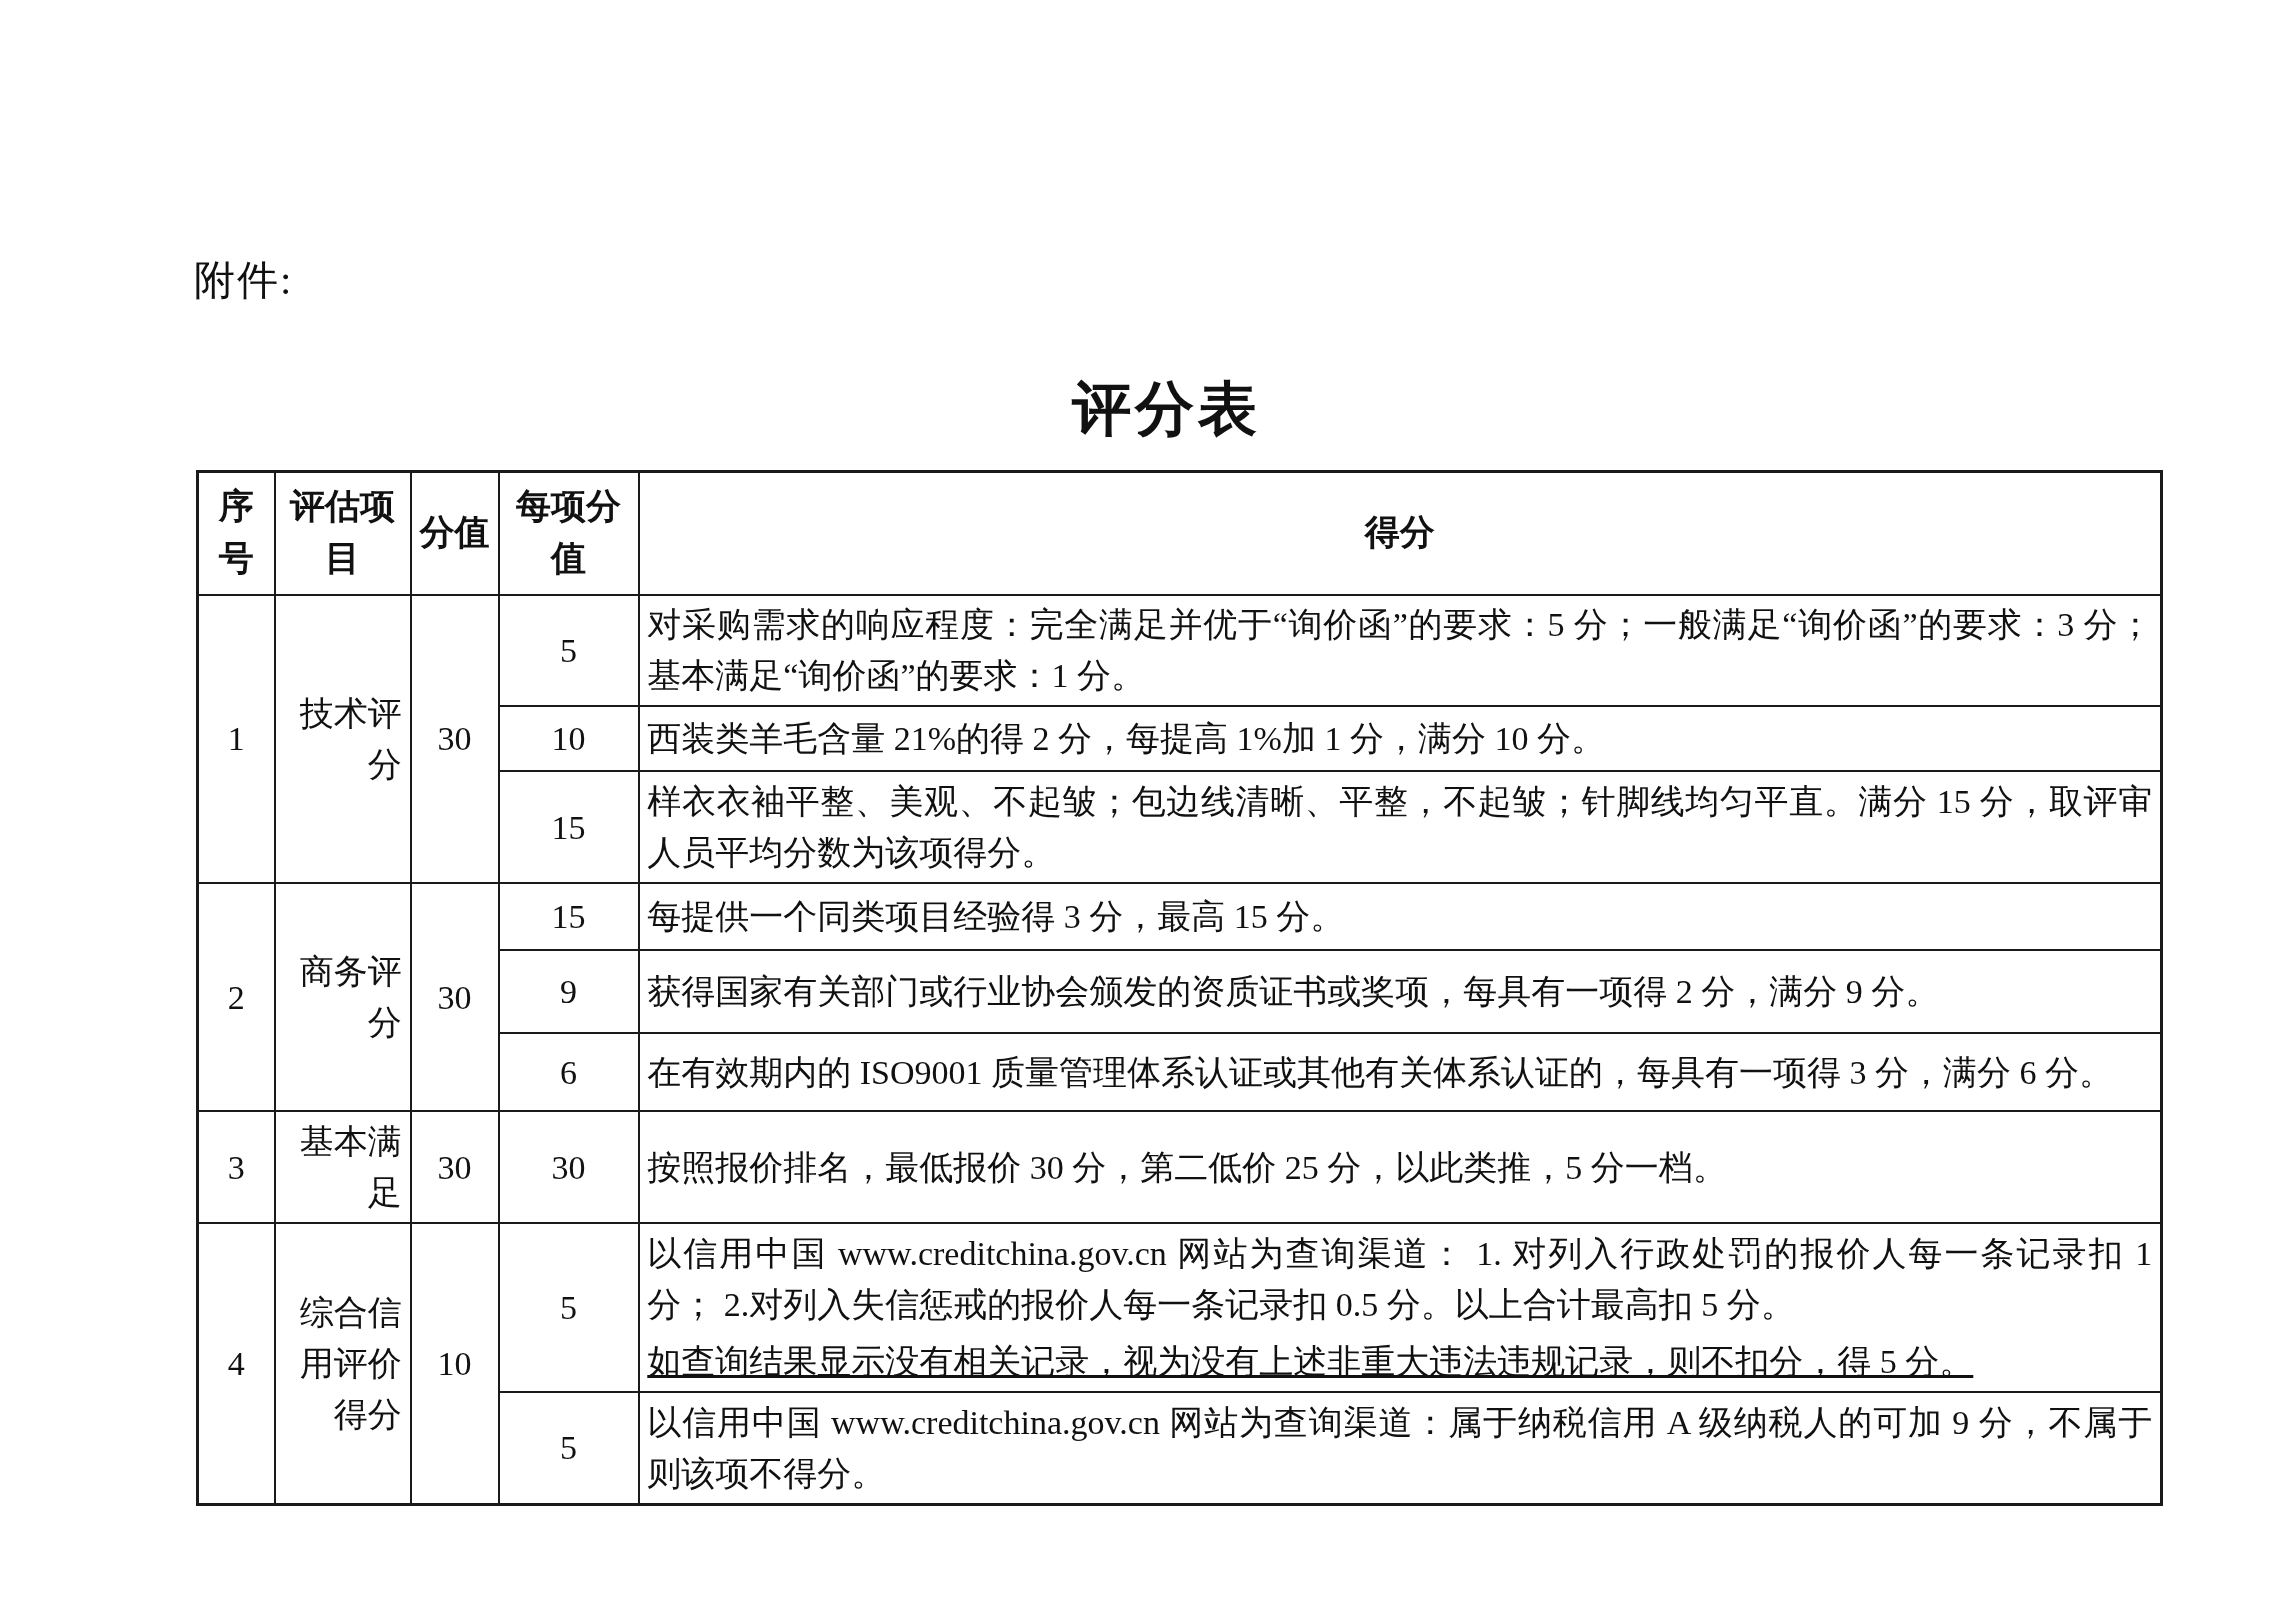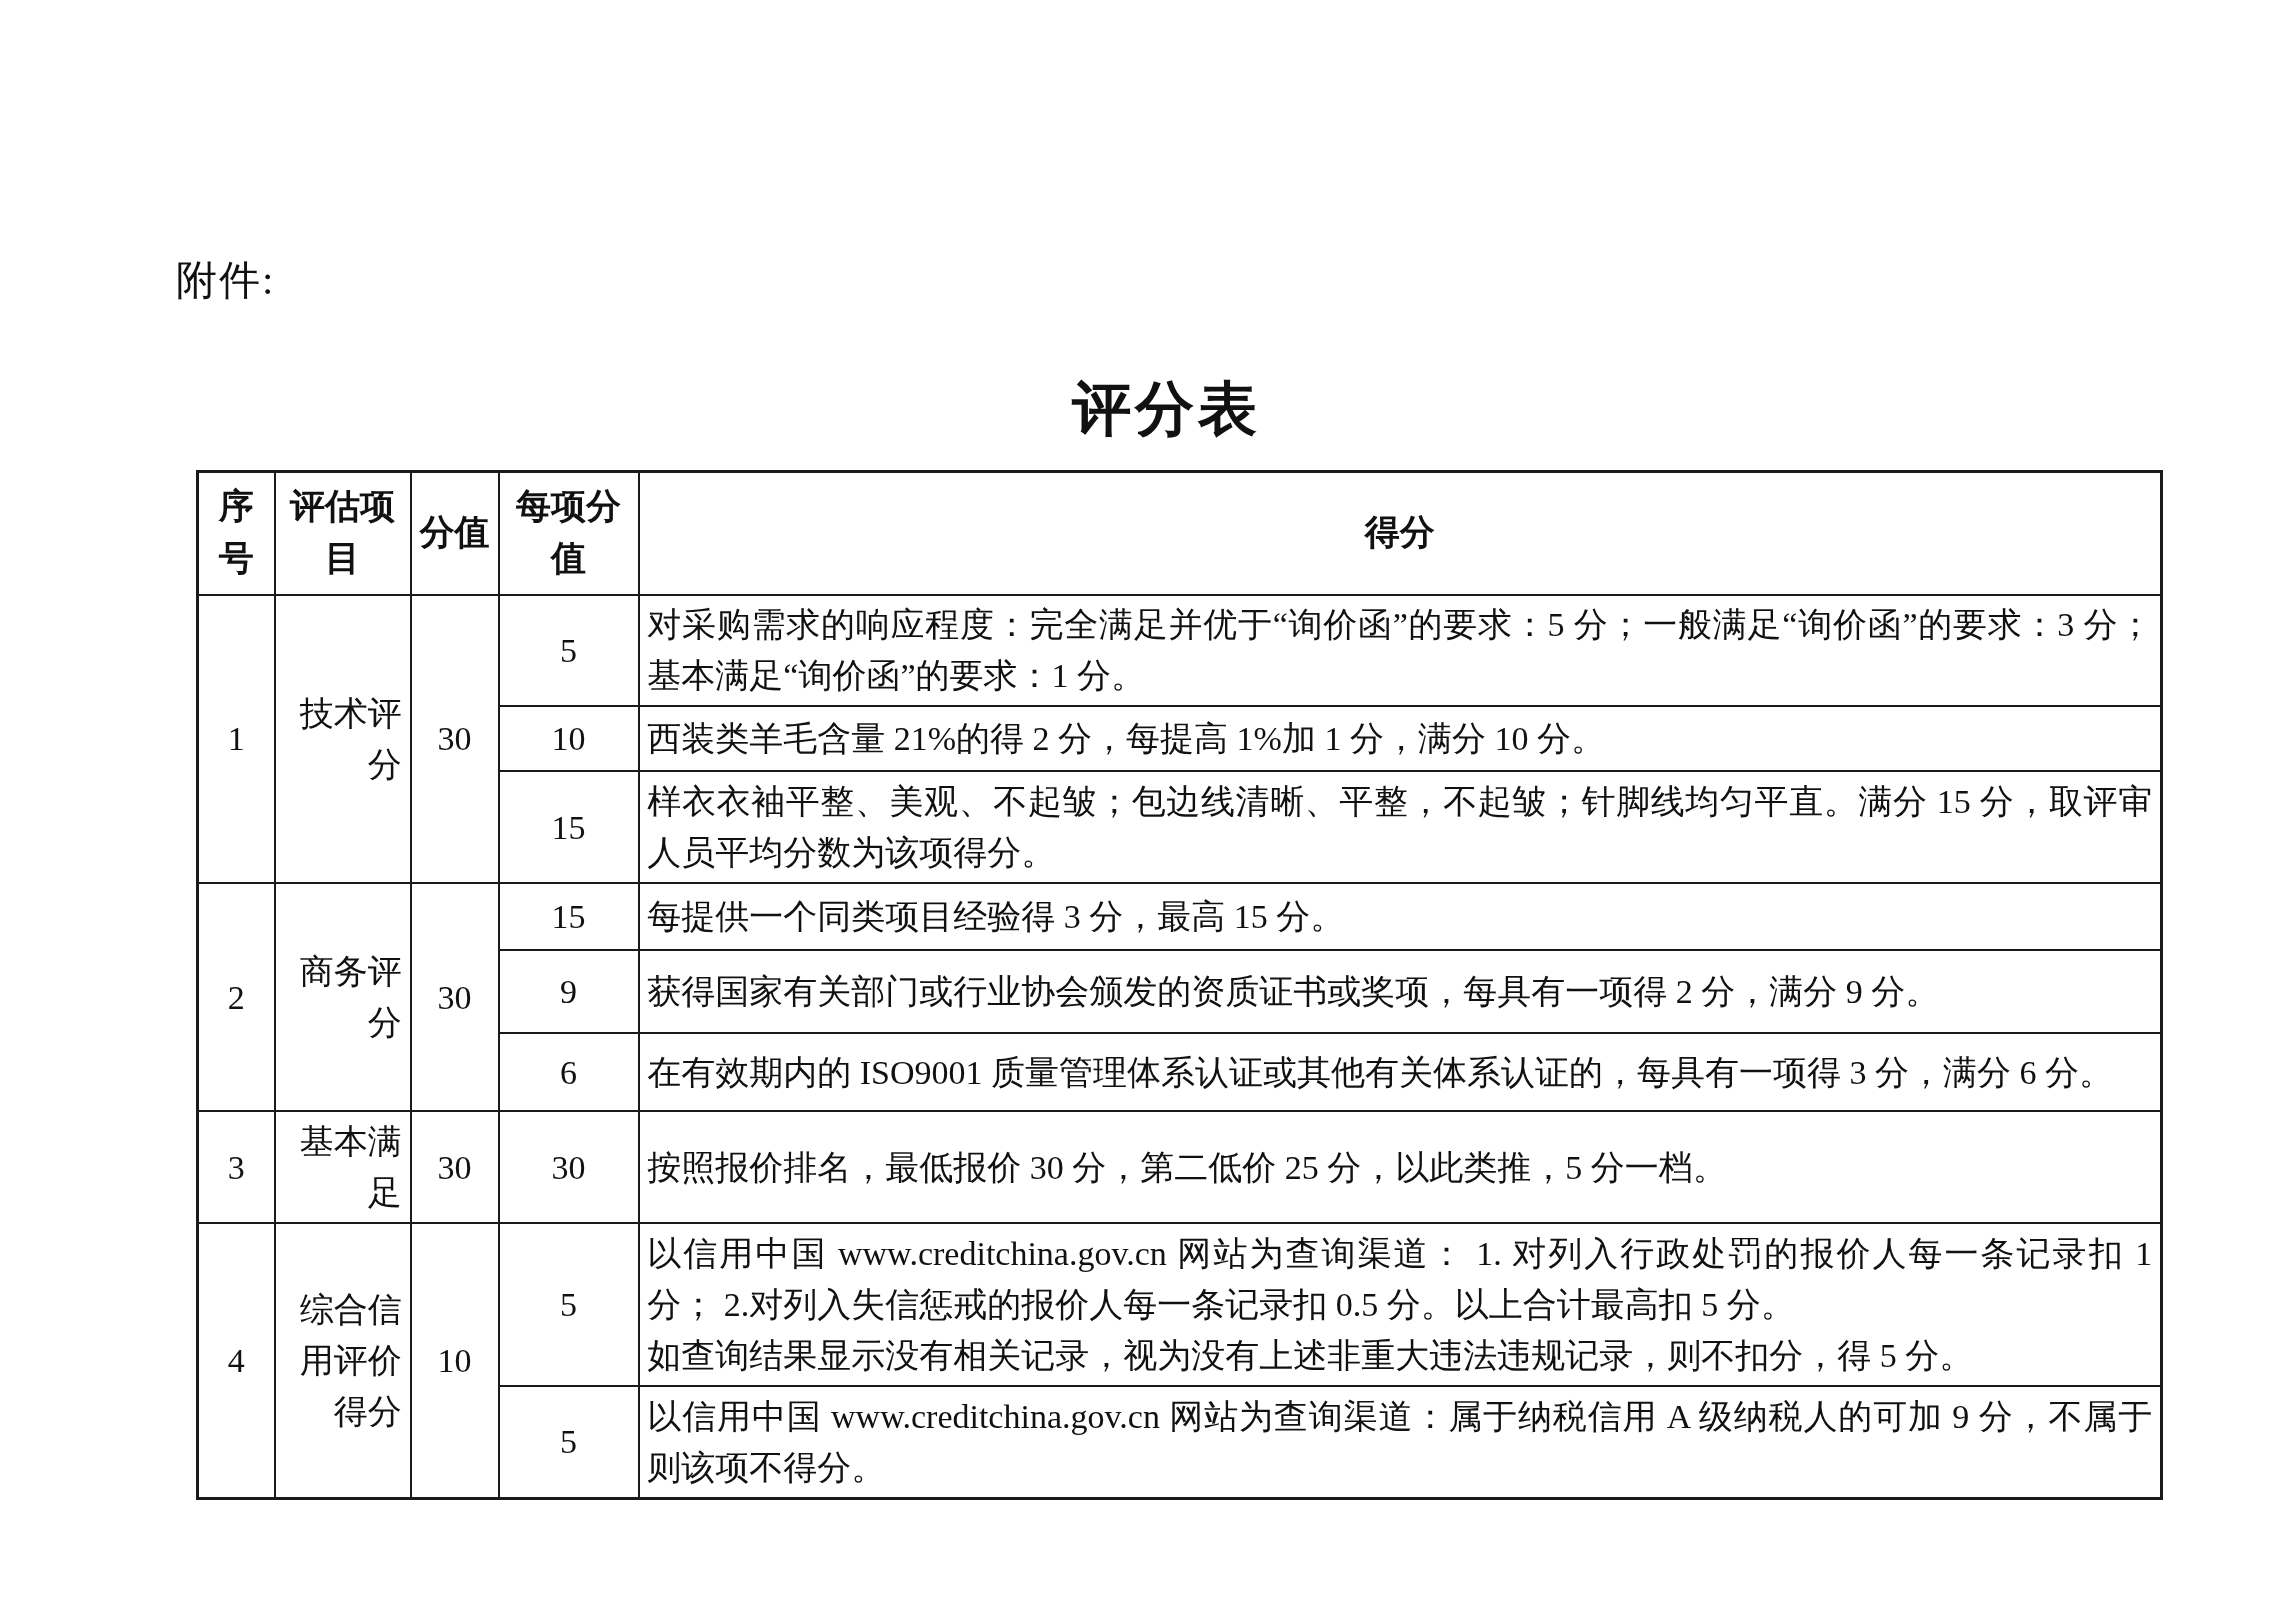--- a/index.html
+++ b/index.html
@@ -10,21 +10,21 @@
   .page {
     position: relative;
     width: 2292px;
     height: 1620px;
     background: #ffffff;
     font-family: "Liberation Serif", "DejaVu Serif", serif;
     color: #111111;
   }
   .attachment {
     position: absolute;
-    left: 176px;
+    left: 194px;
     top: 253px;
     font-size: 41px;
     letter-spacing: 2px;
   }
   .title {
     position: absolute;
     left: 184px;
     top: 370px;
     width: 1965px;
     margin: 0;
@@ -62,21 +62,22 @@
   }
   .c-proj {
     padding: 3.9px 11.8px;
     text-align: right;
   }
   .c-desc {
     text-align: justify;
     padding: 7.8px 15.7px 7.8px 15.7px;
   }
   .c-desc div + div {
-    margin-top: 0;
+    margin-top: 6px;
+    text-decoration: underline;
   }
   tr.h70  { height: 69px;  }
   tr.h105 { height: 103px; }
   tr.h66  { height: 65px;  }
   tr.h112 { height: 110px; }
   tr.h68  { height: 67px;  }
   tr.h85  { height: 83px;  }
   tr.h80  { height: 78px;  }
   tr.h155 { height: 152px; }
   tr.h83  { height: 81px;  }

